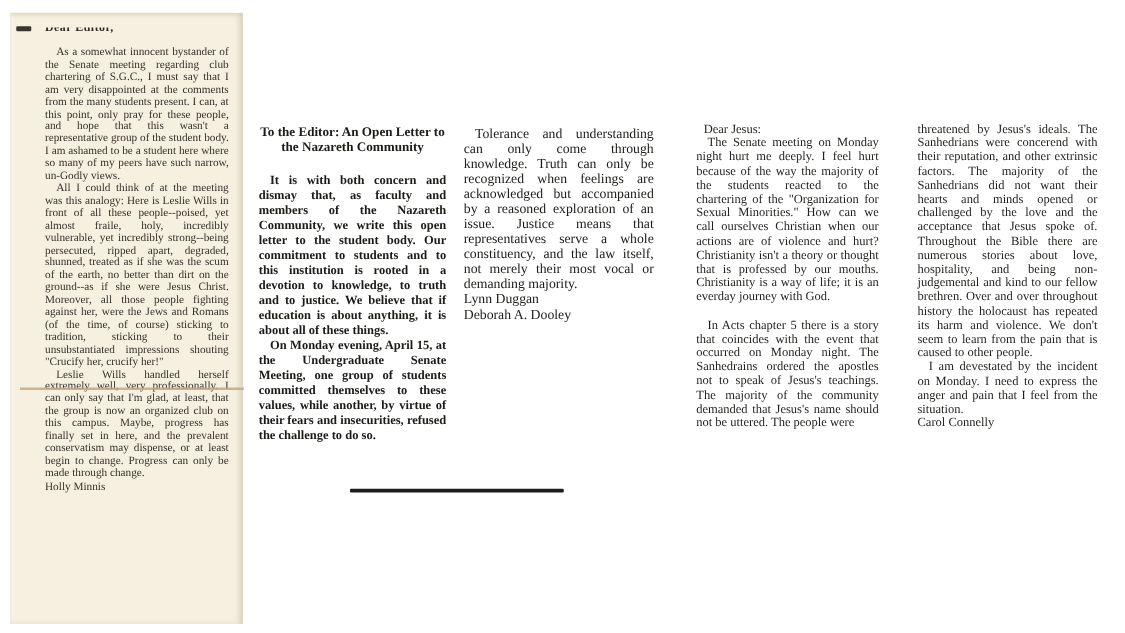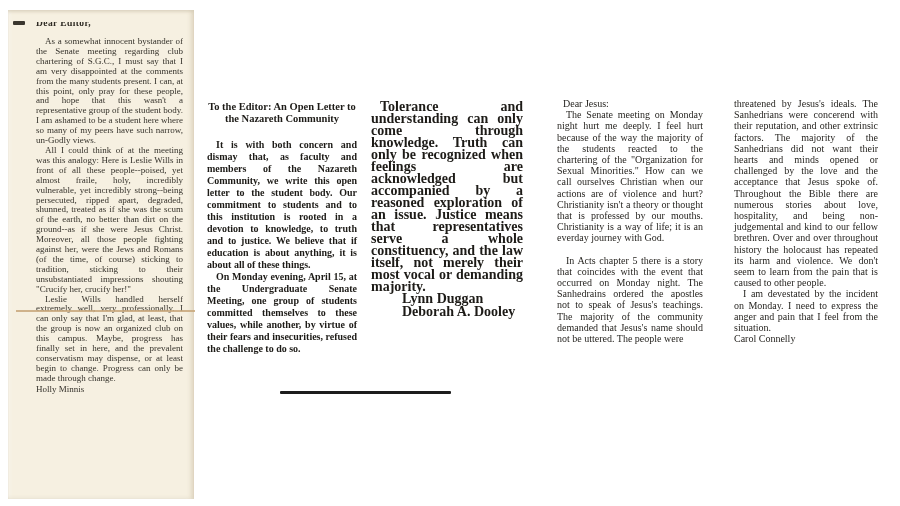--- a/index.html
+++ b/index.html
@@ -26,22 +26,22 @@
   .sig { text-align: left; }
 
   .c1 { left: 36px; top: 37px; width: 147px; font-size: 9px; line-height: 9.9px; color: #35322b; }
   .c1 .sig { margin-top: 1px; }
 
   .scan-line { position: absolute; left: 16px; top: 310px; width: 179px; height: 2px; background: #c8a77b; opacity: .85; z-index: 2; }
 
   .c2 { left: 207px; top: 101px; width: 150px; font-size: 10px; font-weight: bold; line-height: 12px; color: #1d1b17; }
   .c2 h2 { font-size: 10.5px; line-height: 12px; font-weight: bold; text-align: center; margin-bottom: 14px; }
 
-  .c3 { left: 371px; top: 101px; width: 152px; font-size: 14px; font-weight: bold; line-height: 12px; color: #1d1b17; }
-  .c3 .sig { line-height: 12.5px; margin-left: 31px; }
+  .c3 { left: 371px; top: 101px; width: 152px; font-size: 11px; font-weight: normal; line-height: 12px; color: #1d1b17; }
+  .c3 .sig { line-height: 12.5px; }
 
   .divider-bar { position: absolute; left: 280px; top: 391px; width: 171px; height: 3px; background: #1d1d1d; border-radius: 1px; }
 
   .c4 { left: 557px; top: 98px; width: 146px; font-size: 10px; line-height: 11.2px; color: #211f1b; }
   .c4 .salutation { text-align: left; text-indent: 6px; }
   .c4 p.gap { margin-top: 11px; }
 
   .c5 { left: 714px; top: 98px; width: 144px; font-size: 10px; line-height: 11.2px; color: #211f1b; margin-left: 20px; }
   .c5 p.noindent { text-indent: 0; }
 </style>

